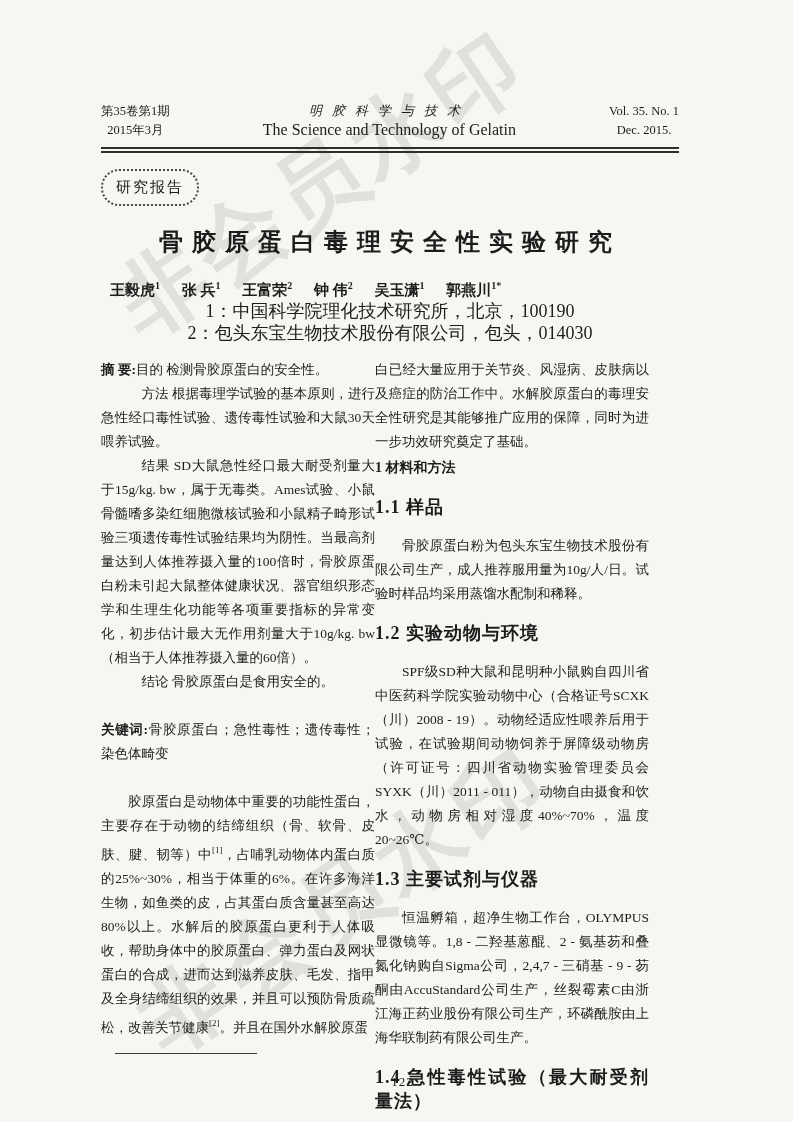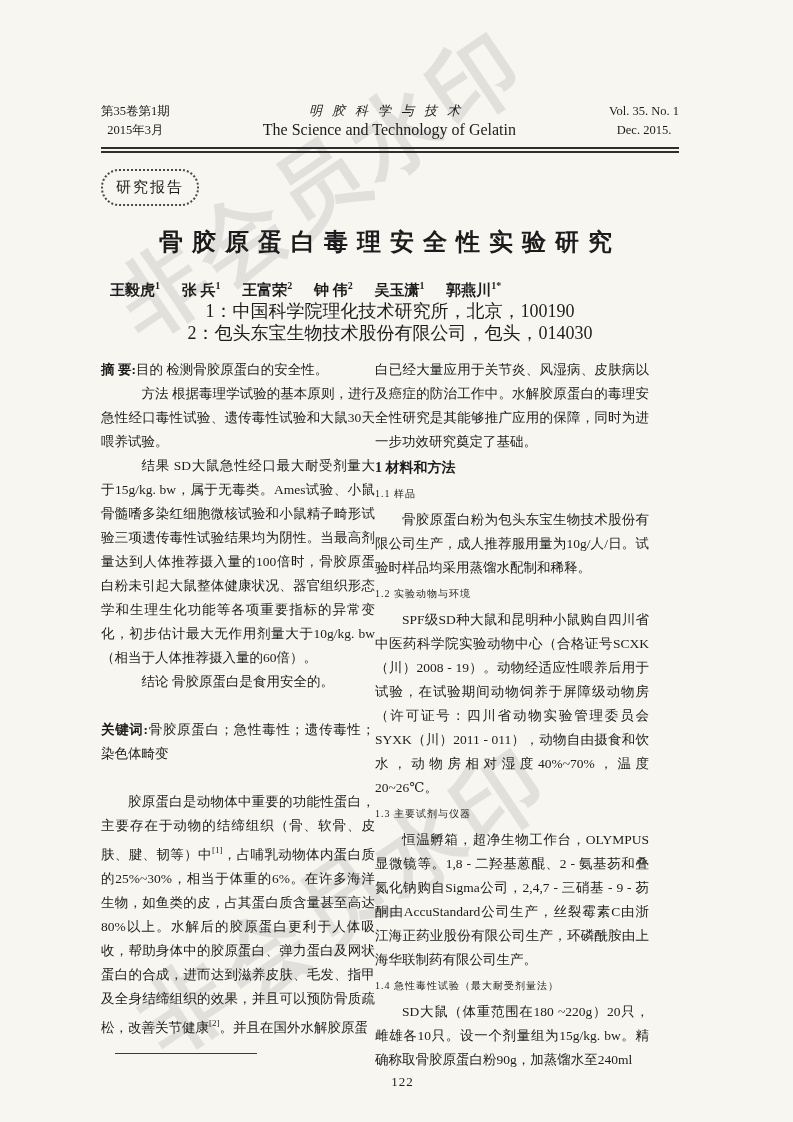--- a/index.html
+++ b/index.html
@@ -62,21 +62,21 @@
   .columns{margin-top:14px;display:flex;}
   .col{width:274px;font-size:13.5px;line-height:24px;text-align:justify;text-justify:inter-ideograph;}
   .para{margin:0;}
   .indent2{text-indent:2em;}
   .indent3{text-indent:3em;}
   .kw{margin-top:24px;}
   .intro-p{margin-top:24px;}
   .para b{font-weight:bold;}
   sup.cite{font-size:9px;}
   .sec-h1{margin:2px 0 1px 0;font-weight:bold;font-size:14px;}
-  .sec-h2{margin:2px 0;font-weight:normal;font-size:10px;letter-spacing:1px;}
+  .sec-h2{margin:15px 0;font-weight:bold;font-size:18px;letter-spacing:1px;}
   
   .footnote{margin-top:14px;}
   .fn-rule{width:142px;border:0;border-top:1.5px solid #3a3a3a;margin:0 0 8px 14px;}
   .fn-text{font-size:12.5px;padding-left:24px;}
   .fn-star{margin-right:8px;}
   
   .page-number{
     position:absolute;left:0;right:0;bottom:32px;
     text-align:center;font-size:13px;letter-spacing:1px;padding-left:12px;
   }

